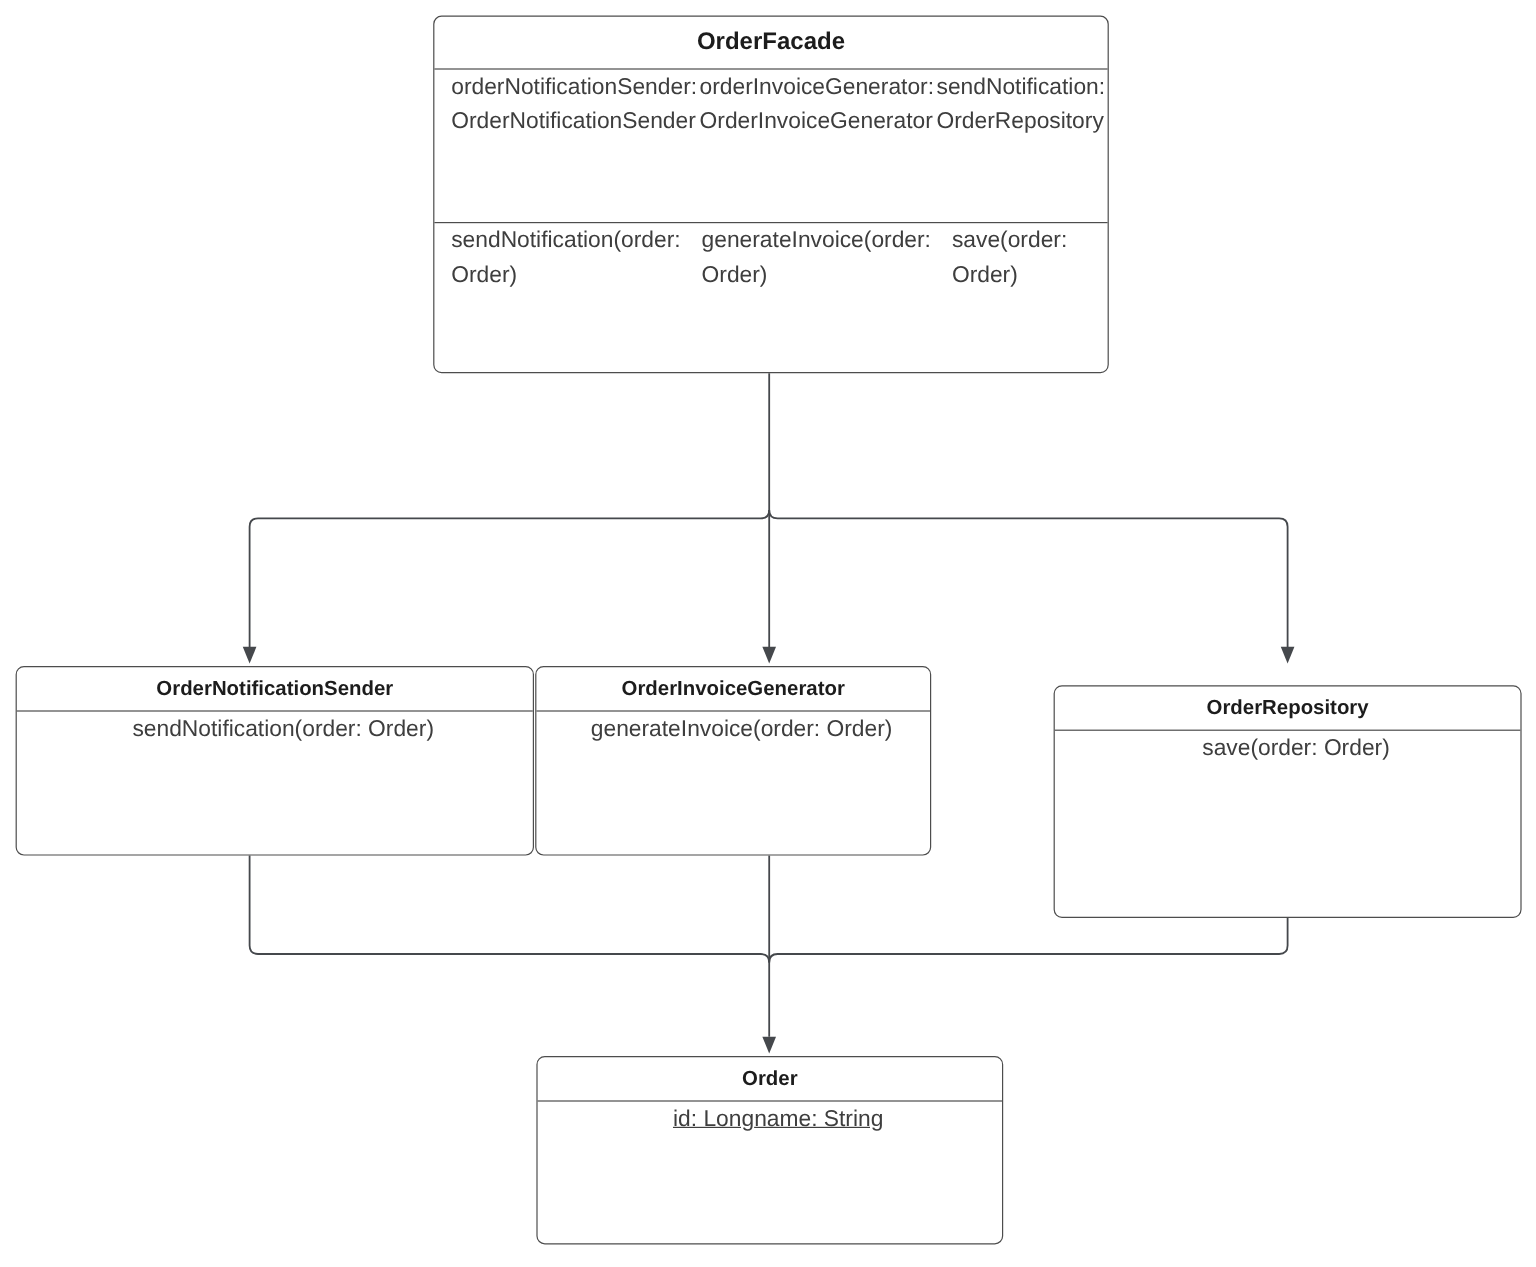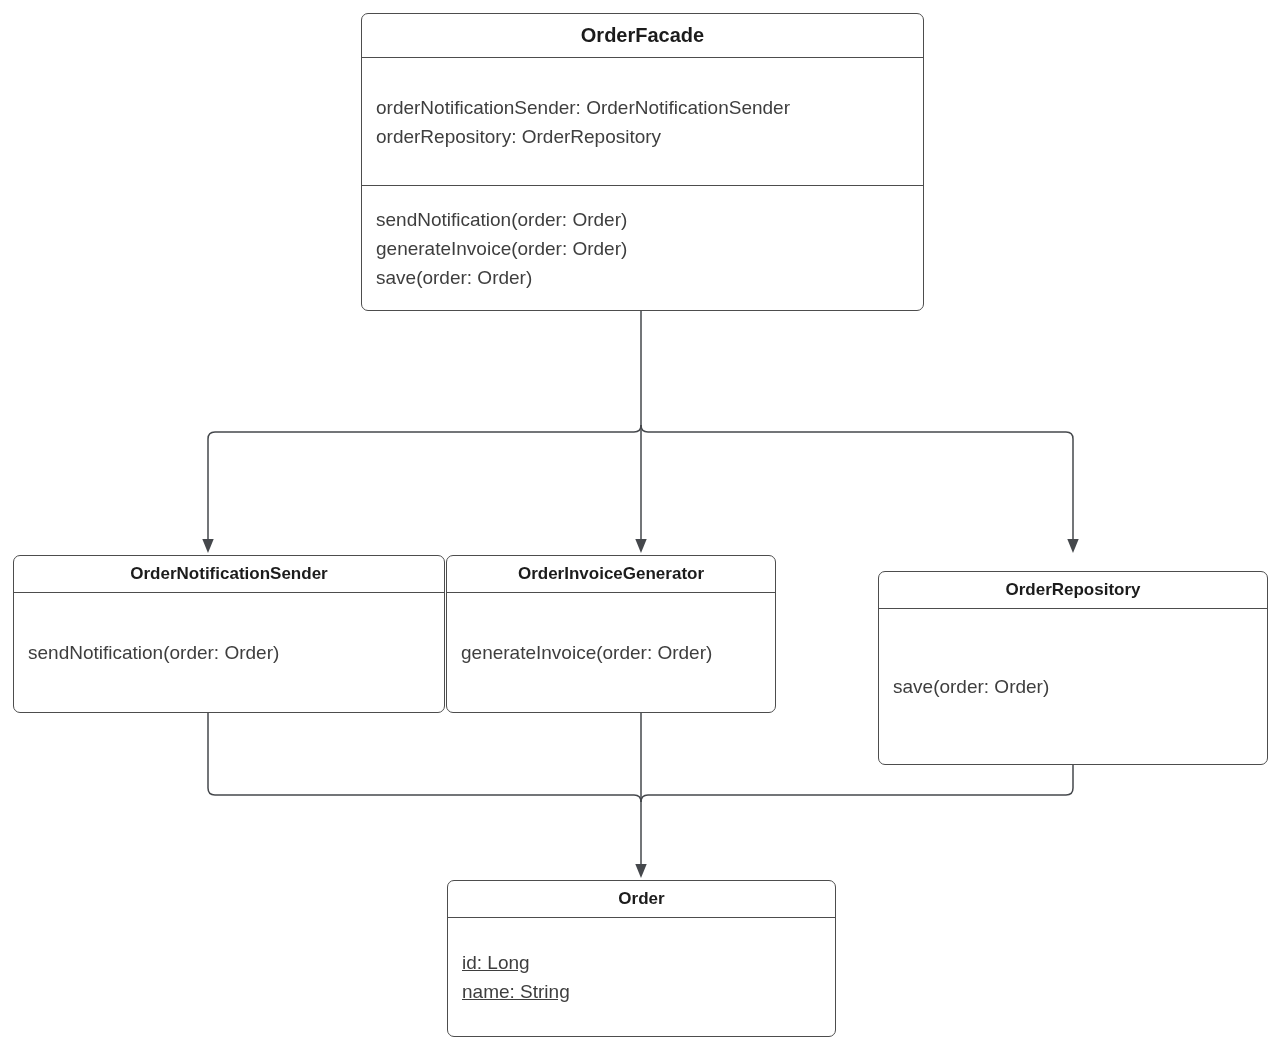--- a/index.html
+++ b/index.html
@@ -51,21 +51,21 @@
     justify-content: center;
     font-weight: bold;
     color: var(--title);
     border-bottom: 1.4px solid var(--border);
     flex: 0 0 auto;
   }
   .facade .uml-title { height: 44px; font-size: 20px; }
   .small .uml-title, .order .uml-title { height: 37px; font-size: 17px; }
   .uml-section {
     display: flex;
-    flex-direction: column;
+    flex-direction: row;
     justify-content: center;
     padding-left: 14px;
     color: var(--text);
     font-size: 19px;
     line-height: 29px;
   }
   .facade .attrs {
     height: 128px;
     border-bottom: 1.4px solid var(--border);
   }
@@ -96,21 +96,22 @@
     <path class="edge" d="M208,713 V788 Q208,795 215,795 H634 Q641,795 641,802"></path>
     <path class="edge" d="M1073,713 V788 Q1073,795 1066,795 H648 Q641,795 641,802"></path>
     <path class="edge" d="M641,713 V864"></path>
     <polygon class="arrowhead" points="641,878 635.3,864 646.7,864"></polygon>
   </svg>
 
   <div id="class-facade" class="uml-class facade">
     <div class="uml-title">OrderFacade</div>
     <div class="uml-section attrs">
       <div>orderNotificationSender: OrderNotificationSender</div>
-      <div>orderRepository: OrderRepository</div>
+      <div>orderInvoiceGenerator: OrderInvoiceGenerator</div>
+      <div>sendNotification: OrderRepository</div>
     </div>
     <div class="uml-section methods">
       <div>sendNotification(order: Order)</div>
       <div>generateInvoice(order: Order)</div>
       <div>save(order: Order)</div>
     </div>
   </div>
 
   <div id="class-sender" class="uml-class small">
     <div class="uml-title">OrderNotificationSender</div>

